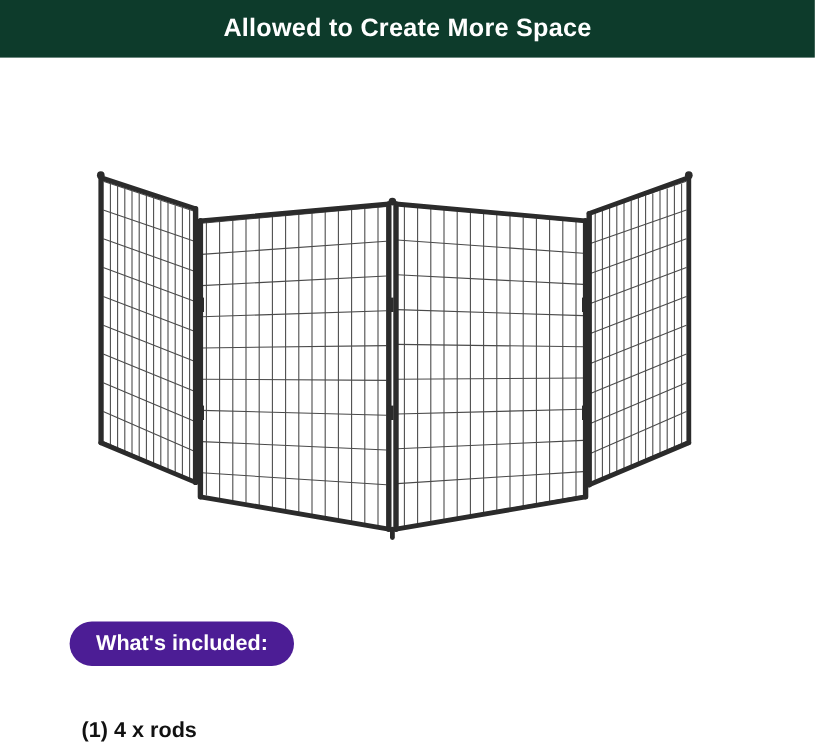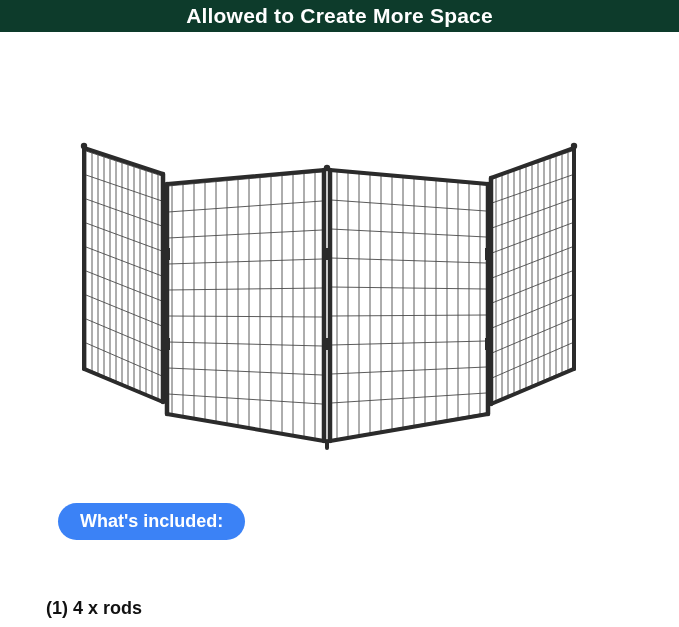--- a/index.html
+++ b/index.html
@@ -19,21 +19,21 @@
     width: 679px;
     height: 627px;
     background: #ffffff;
   }
   
   .header-banner {
     position: absolute;
     left: 0;
     top: 0;
     width: 679px;
-    height: 32px;
+    height: 48px;
     background: #0d3b2b;
     display: flex;
     align-items: center;
     justify-content: center;
   }
   .header-title {
     color: #ffffff;
     font-size: 21px;
     font-weight: bold;
     letter-spacing: 0.2px;
@@ -49,39 +49,39 @@
   }
   .product-svg {
     display: block;
     width: 679px;
     height: 450px;
   }
   
   .included-pill {
     position: absolute;
     left: 58px;
-    top: 503px;
+    top: 518px;
     height: 37px;
     padding: 0 22px;
-    background: #3b82f6;
+    background: #4c1d95;
     border-radius: 19px;
     display: flex;
     align-items: center;
     justify-content: center;
   }
   .included-pill-label {
     color: #ffffff;
     font-size: 18px;
     font-weight: bold;
     white-space: nowrap;
   }
   
   .included-items {
     position: absolute;
-    left: 46px;
+    left: 68px;
     top: 598px;
     width: 600px;
     display: flex;
     align-items: flex-end;
   }
   .included-item {
     color: #111111;
     font-size: 18px;
     font-weight: bold;
     white-space: nowrap;

